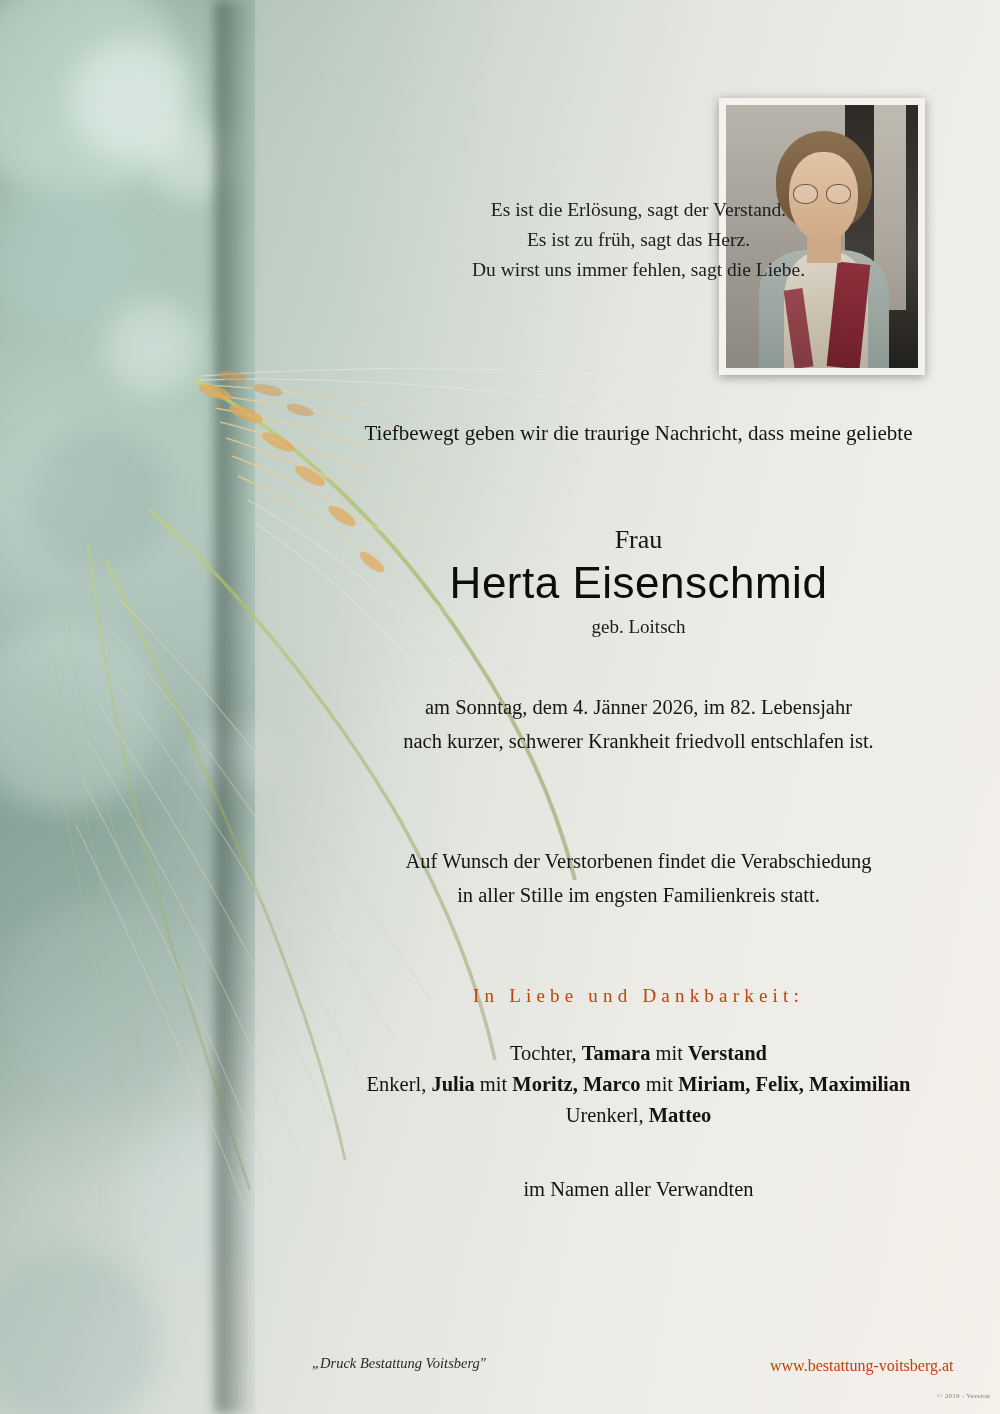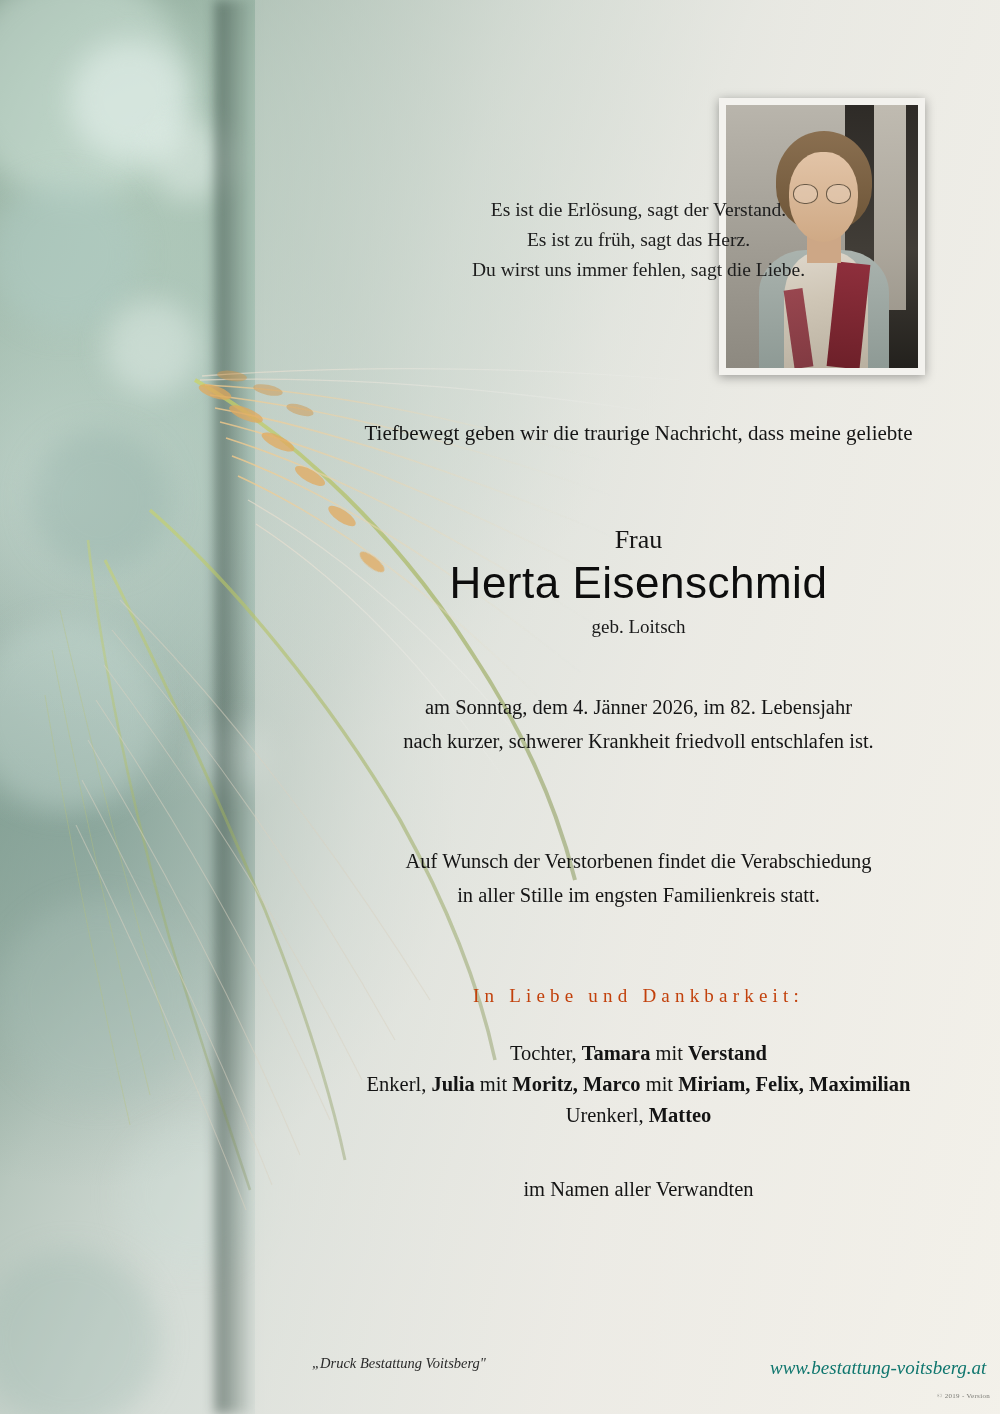--- a/index.html
+++ b/index.html
@@ -163,23 +163,22 @@
     left: 312px;
     top: 1355px;
     font-size: 14.5px;
     color: #2a2a2a;
     font-style: italic;
   }
   .footer-right {
     position: absolute;
     left: 770px;
     top: 1357px;
-    font-size: 19px;
-    color: #0f766e;
-    font-style: italic;
+    font-size: 16px;
+    color: #c2410c;
   }
   .footer-tiny {
     position: absolute;
     right: 10px;
     top: 1392px;
     font-size: 7px;
     color: #7a7a74;
     letter-spacing: .3px;
   }
 </style>

